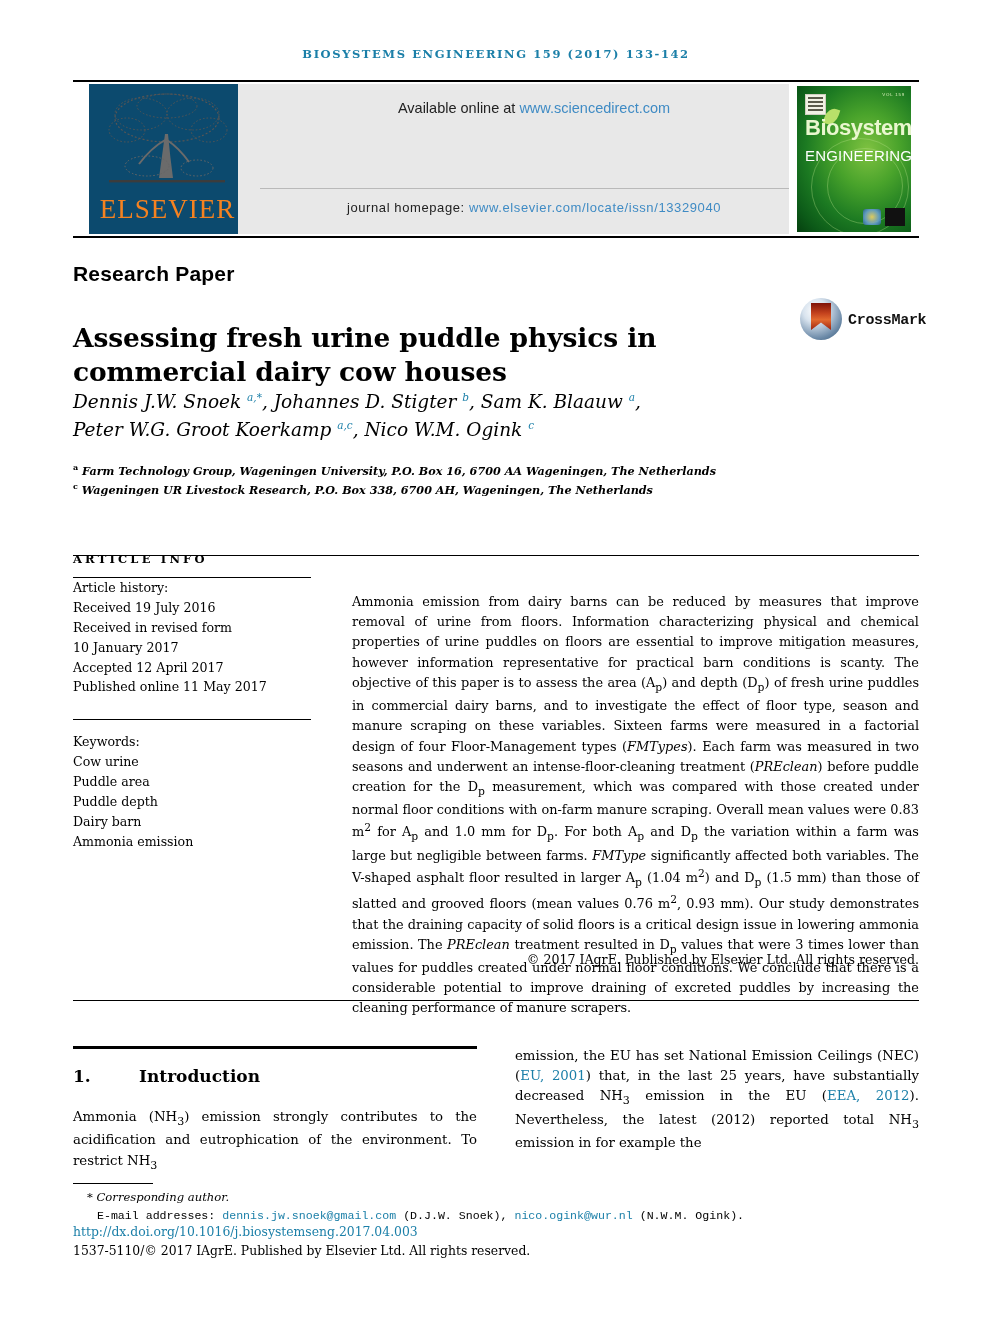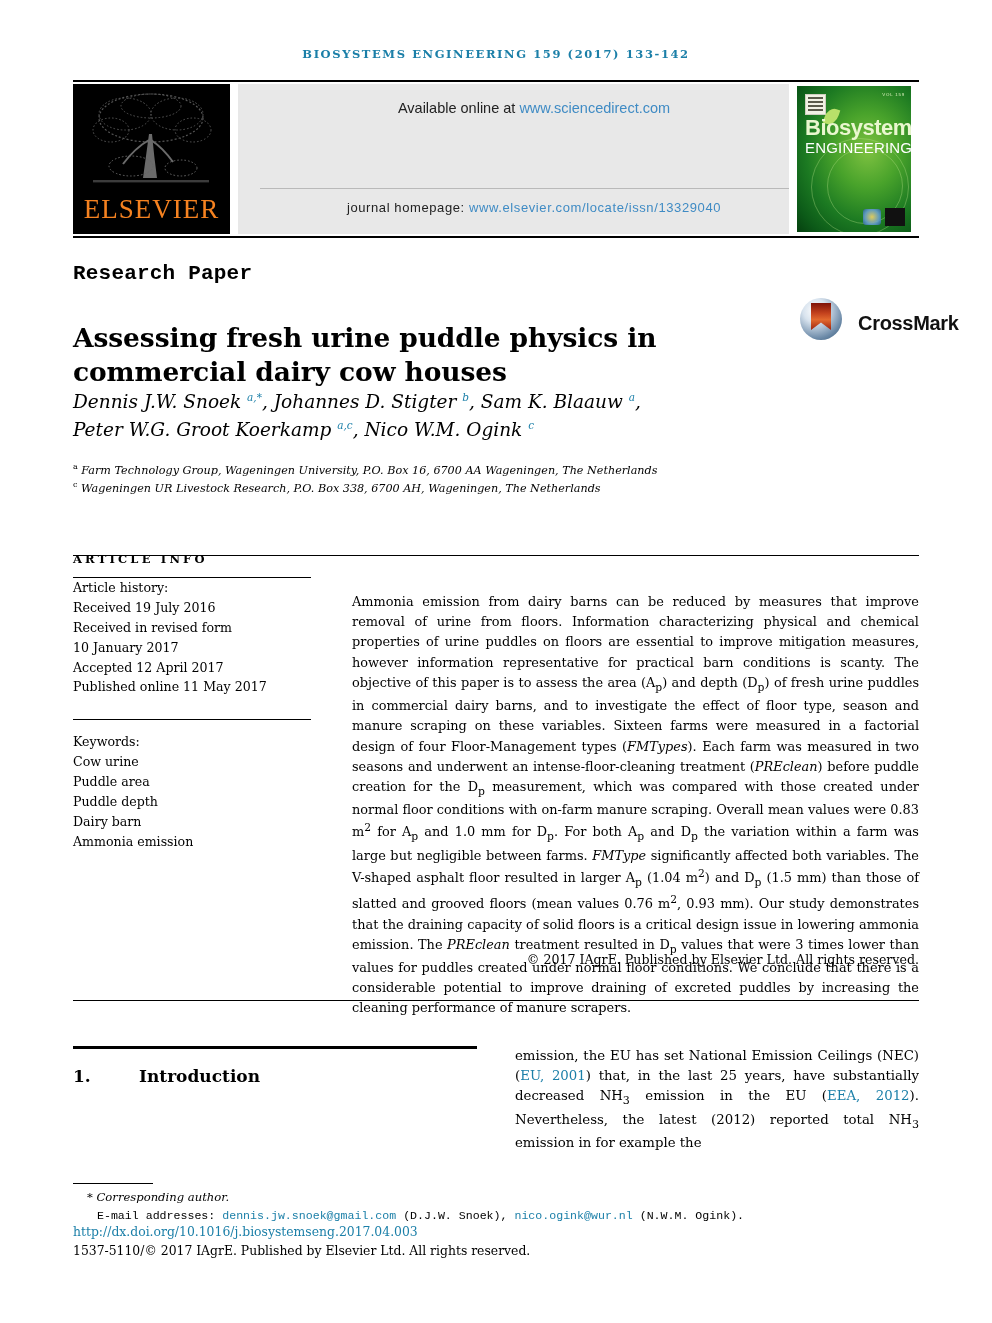--- a/index.html
+++ b/index.html
@@ -55,25 +55,25 @@
   .masthead-rule-bottom {
     position: absolute;
     left: 0; bottom: 0;
     width: 846px;
     height: 2px;
     background: #000;
   }
 
   .elsevier-box {
     position: absolute;
-    left: 0;
+    left: 16px;
     top: 4px;
     width: 157px;
     height: 150px;
-    background: #000000;
+    background: #0c4a6e;
   }
   .elsevier-tree {
     position: absolute;
     left: 8px;
     top: 4px;
     width: 140px;
     height: 108px;
   }
   .elsevier-word {
     position: absolute;
@@ -200,21 +200,21 @@
     color: #eaf7cf;
     letter-spacing: -0.5px;
     line-height: 1;
   }
   .cover-title .eng {
     display: block;
     font-size: 15px;
     color: #ffffff;
     letter-spacing: 0.2px;
     line-height: 1.05;
-    margin-top: 1px;
+    margin-top: 9px;
   }
   .cover-leaf {
     position: absolute;
     left: 28px;
     top: 22px;
     width: 13px;
     height: 17px;
     background: #b9e06a;
     border-radius: 70% 0 70% 0;
     transform: rotate(18deg);
@@ -236,21 +236,21 @@
     border-radius: 3px;
     background: radial-gradient(circle at 50% 50%, #ffd966 0%, #6aa0d8 60%, #2a5d99 100%);
     opacity: .85;
   }
 
   
   .paper-type {
     position: absolute;
     left: 73px;
     top: 262px;
-    font-family: Liberation Mono, monospace;
+    font-family: Liberation Sans, sans-serif;
     font-size: 21px;
     font-weight: bold;
     letter-spacing: 0.2px;
   }
   .title {
     position: absolute;
     left: 73px;
     top: 303px;
     width: 640px;
     font-family: "DejaVu Serif", serif;
@@ -279,24 +279,24 @@
     position: absolute;
     left: 11px;
     top: 5px;
     width: 20px;
     height: 27px;
     background: linear-gradient(180deg, #7e1208 0%, #c4421d 38%, #e2692e 62%, #9d2310 100%);
     clip-path: polygon(0 0, 100% 0, 100% 100%, 50% 72%, 0 100%);
   }
   .crossmark-text {
     position: absolute;
-    left: 58px;
+    left: 48px;
     top: 14px;
-    font-family: Liberation Sans, sans-serif;
-    font-size: 20px;
+    font-family: Liberation Mono, monospace;
+    font-size: 15px;
     font-weight: bold;
     letter-spacing: -0.3px;
     color: #111;
   }
 
   .authors {
     position: absolute;
     left: 73px;
     top: 388px;
     width: 680px;
@@ -313,20 +313,21 @@
 
   .affiliations {
     position: absolute;
     left: 73px;
     top: 461px;
     width: 846px;
     font-family: "DejaVu Serif", serif;
     font-style: italic;
     font-size: 11.2px;
     line-height: 1.52;
+    font-weight: bold;
   }
   .affiliations sup {
     font-size: 8px;
     font-style: normal;
   }
 
   .rule-under-affil {
     position: absolute;
     left: 73px;
     top: 555px;
@@ -588,20 +589,23 @@
   <div class="copyright">© 2017 IAgrE. Published by Elsevier Ltd. All rights reserved.</div>
 
   <div class="rule-bottom-abstract"></div>
 
   <div class="col-left">
     <div class="section-rule"></div>
     <div class="section-head">
       <span class="num">1.</span>
       <span>Introduction</span>
     </div>
+    <div class="body-text">
+      <span>Ammonia (NH</span><sub>3</sub><span>) emission strongly contributes to the acidification and eutrophication of the environment. To restrict NH</span><sub>3</sub>
+    </div>
   </div>
 
   <div class="col-right">
     <div class="body-text">
       <span>emission, the EU has set National Emission Ceilings (NEC) (</span><span class="lnk">EU, 2001</span><span>) that, in the last 25 years, have substantially decreased NH</span><sub>3</sub><span> emission in the EU (</span><span class="lnk">EEA, 2012</span><span>). Nevertheless, the latest (2012) reported total NH</span><sub>3</sub><span> emission in for example the</span>
     </div>
   </div>
 
   <div class="foot-rule"></div>
   <div class="footnote">

